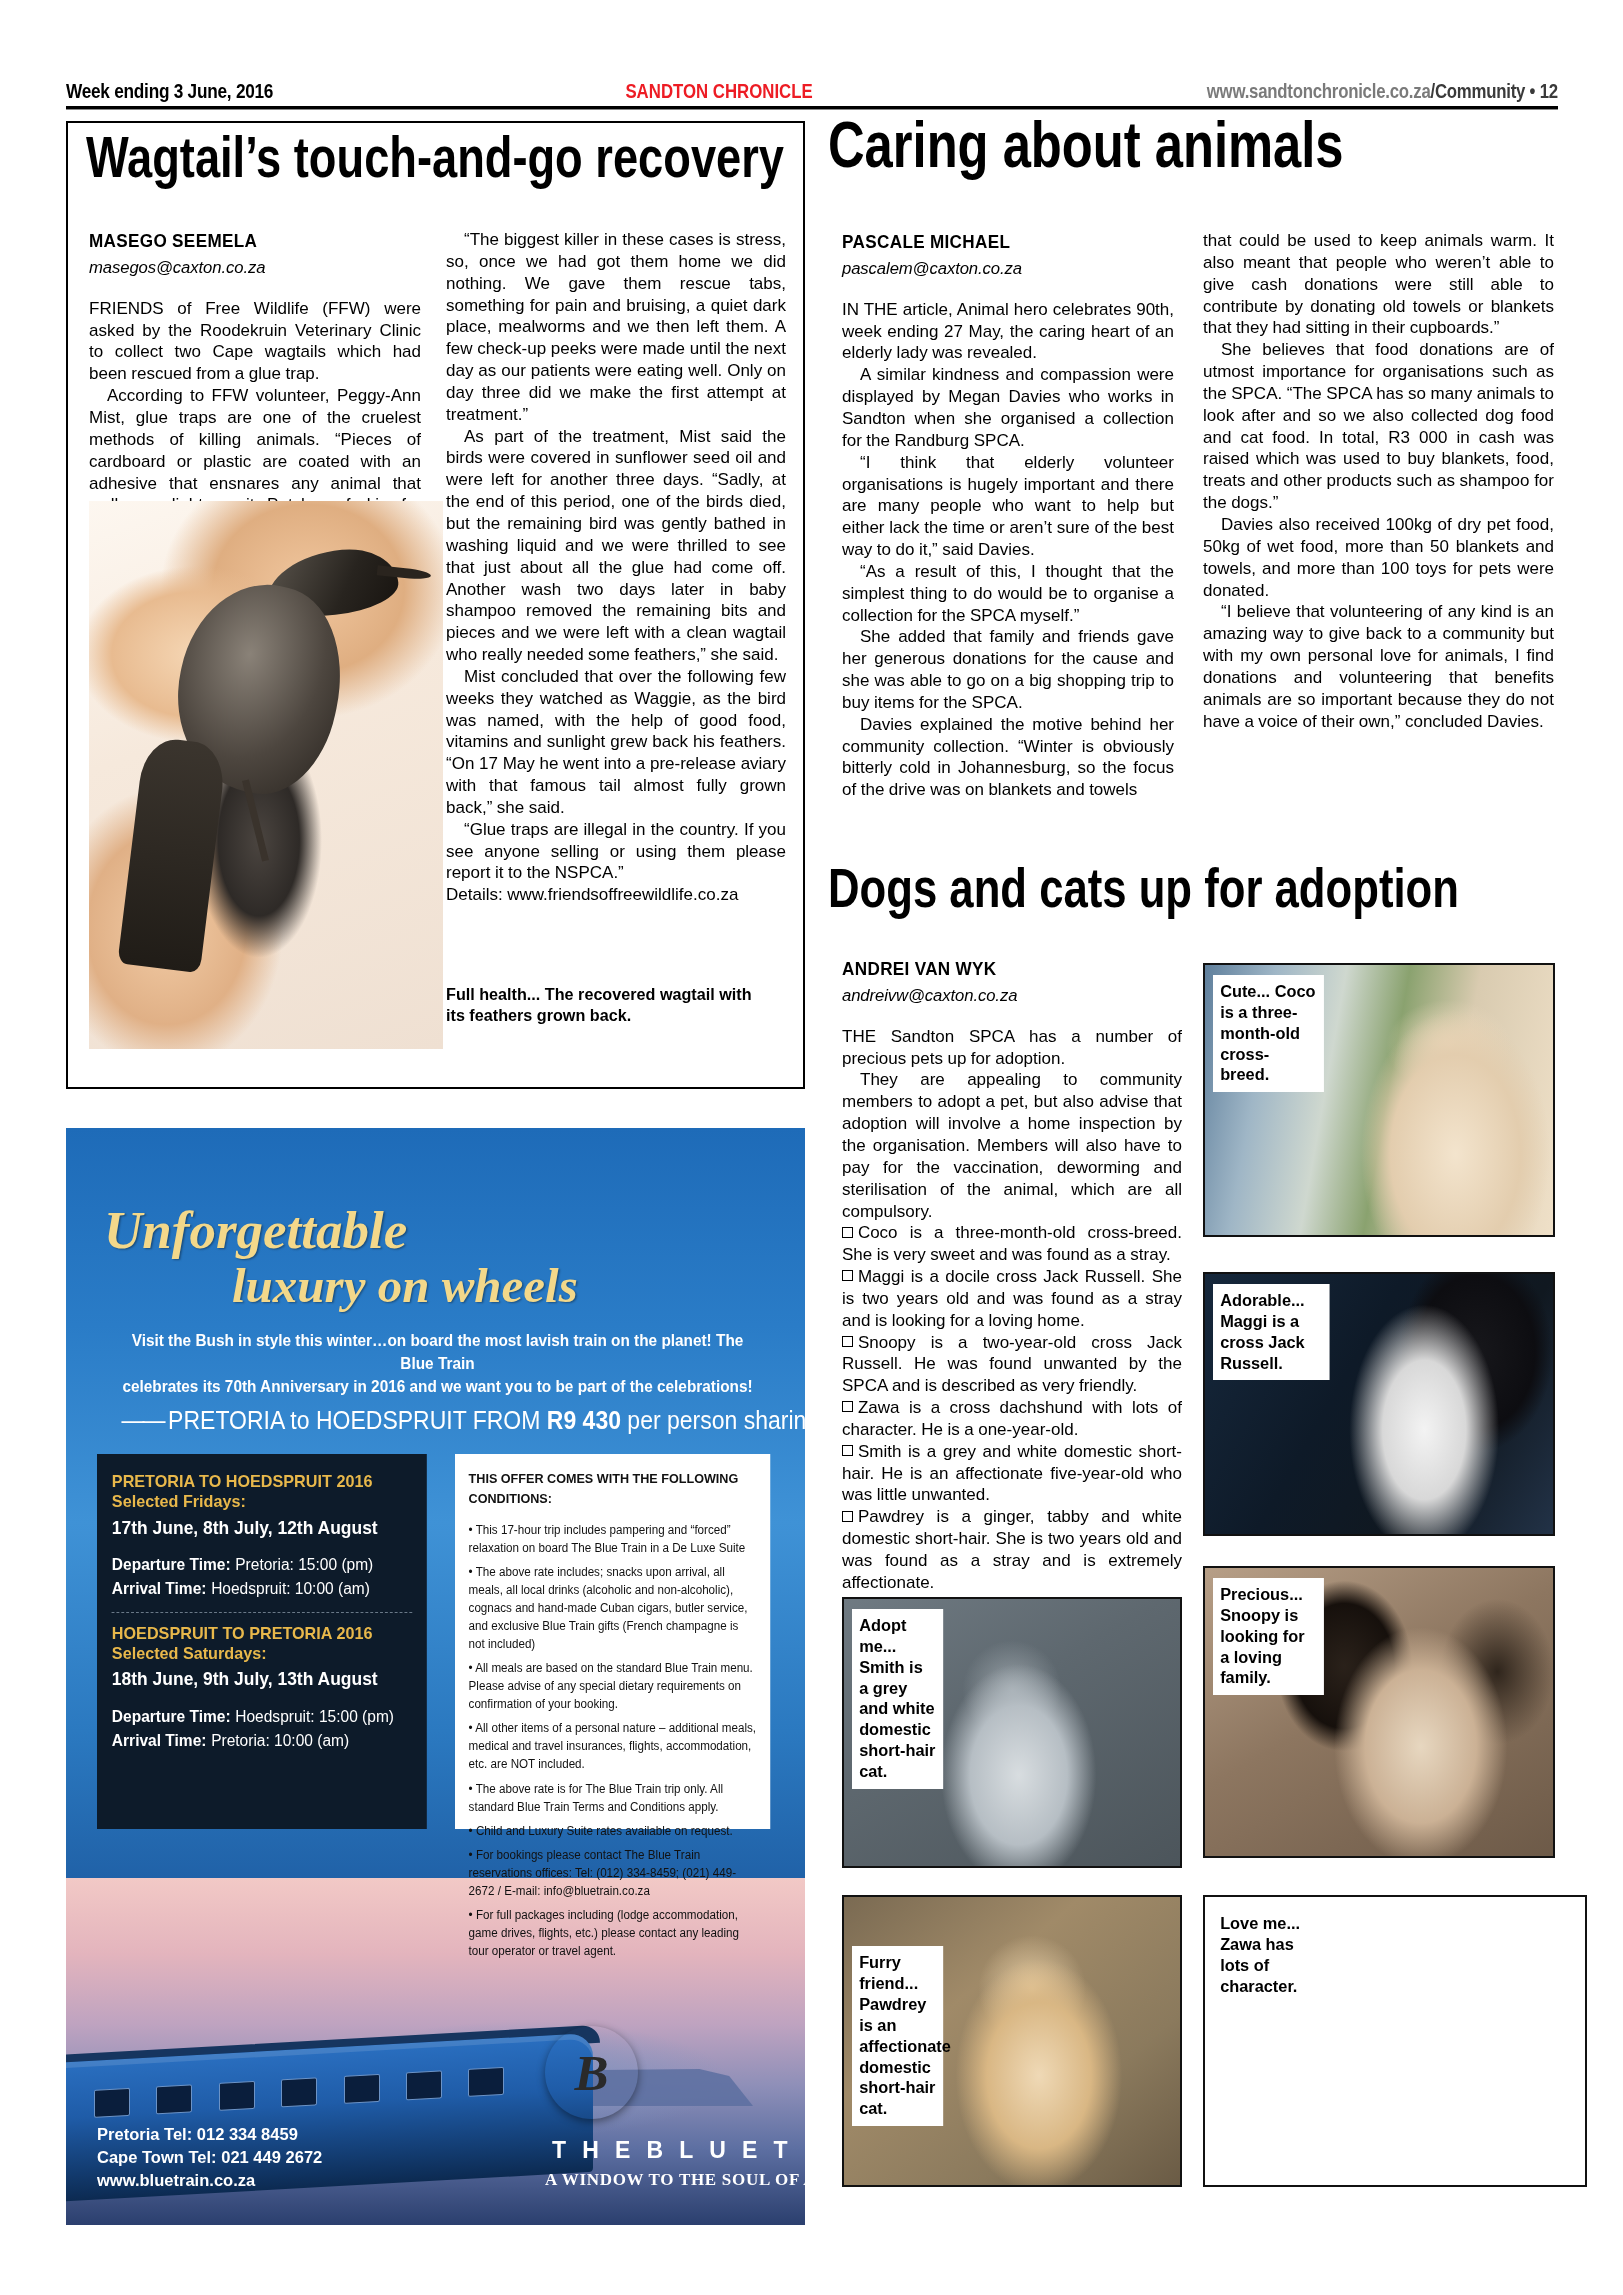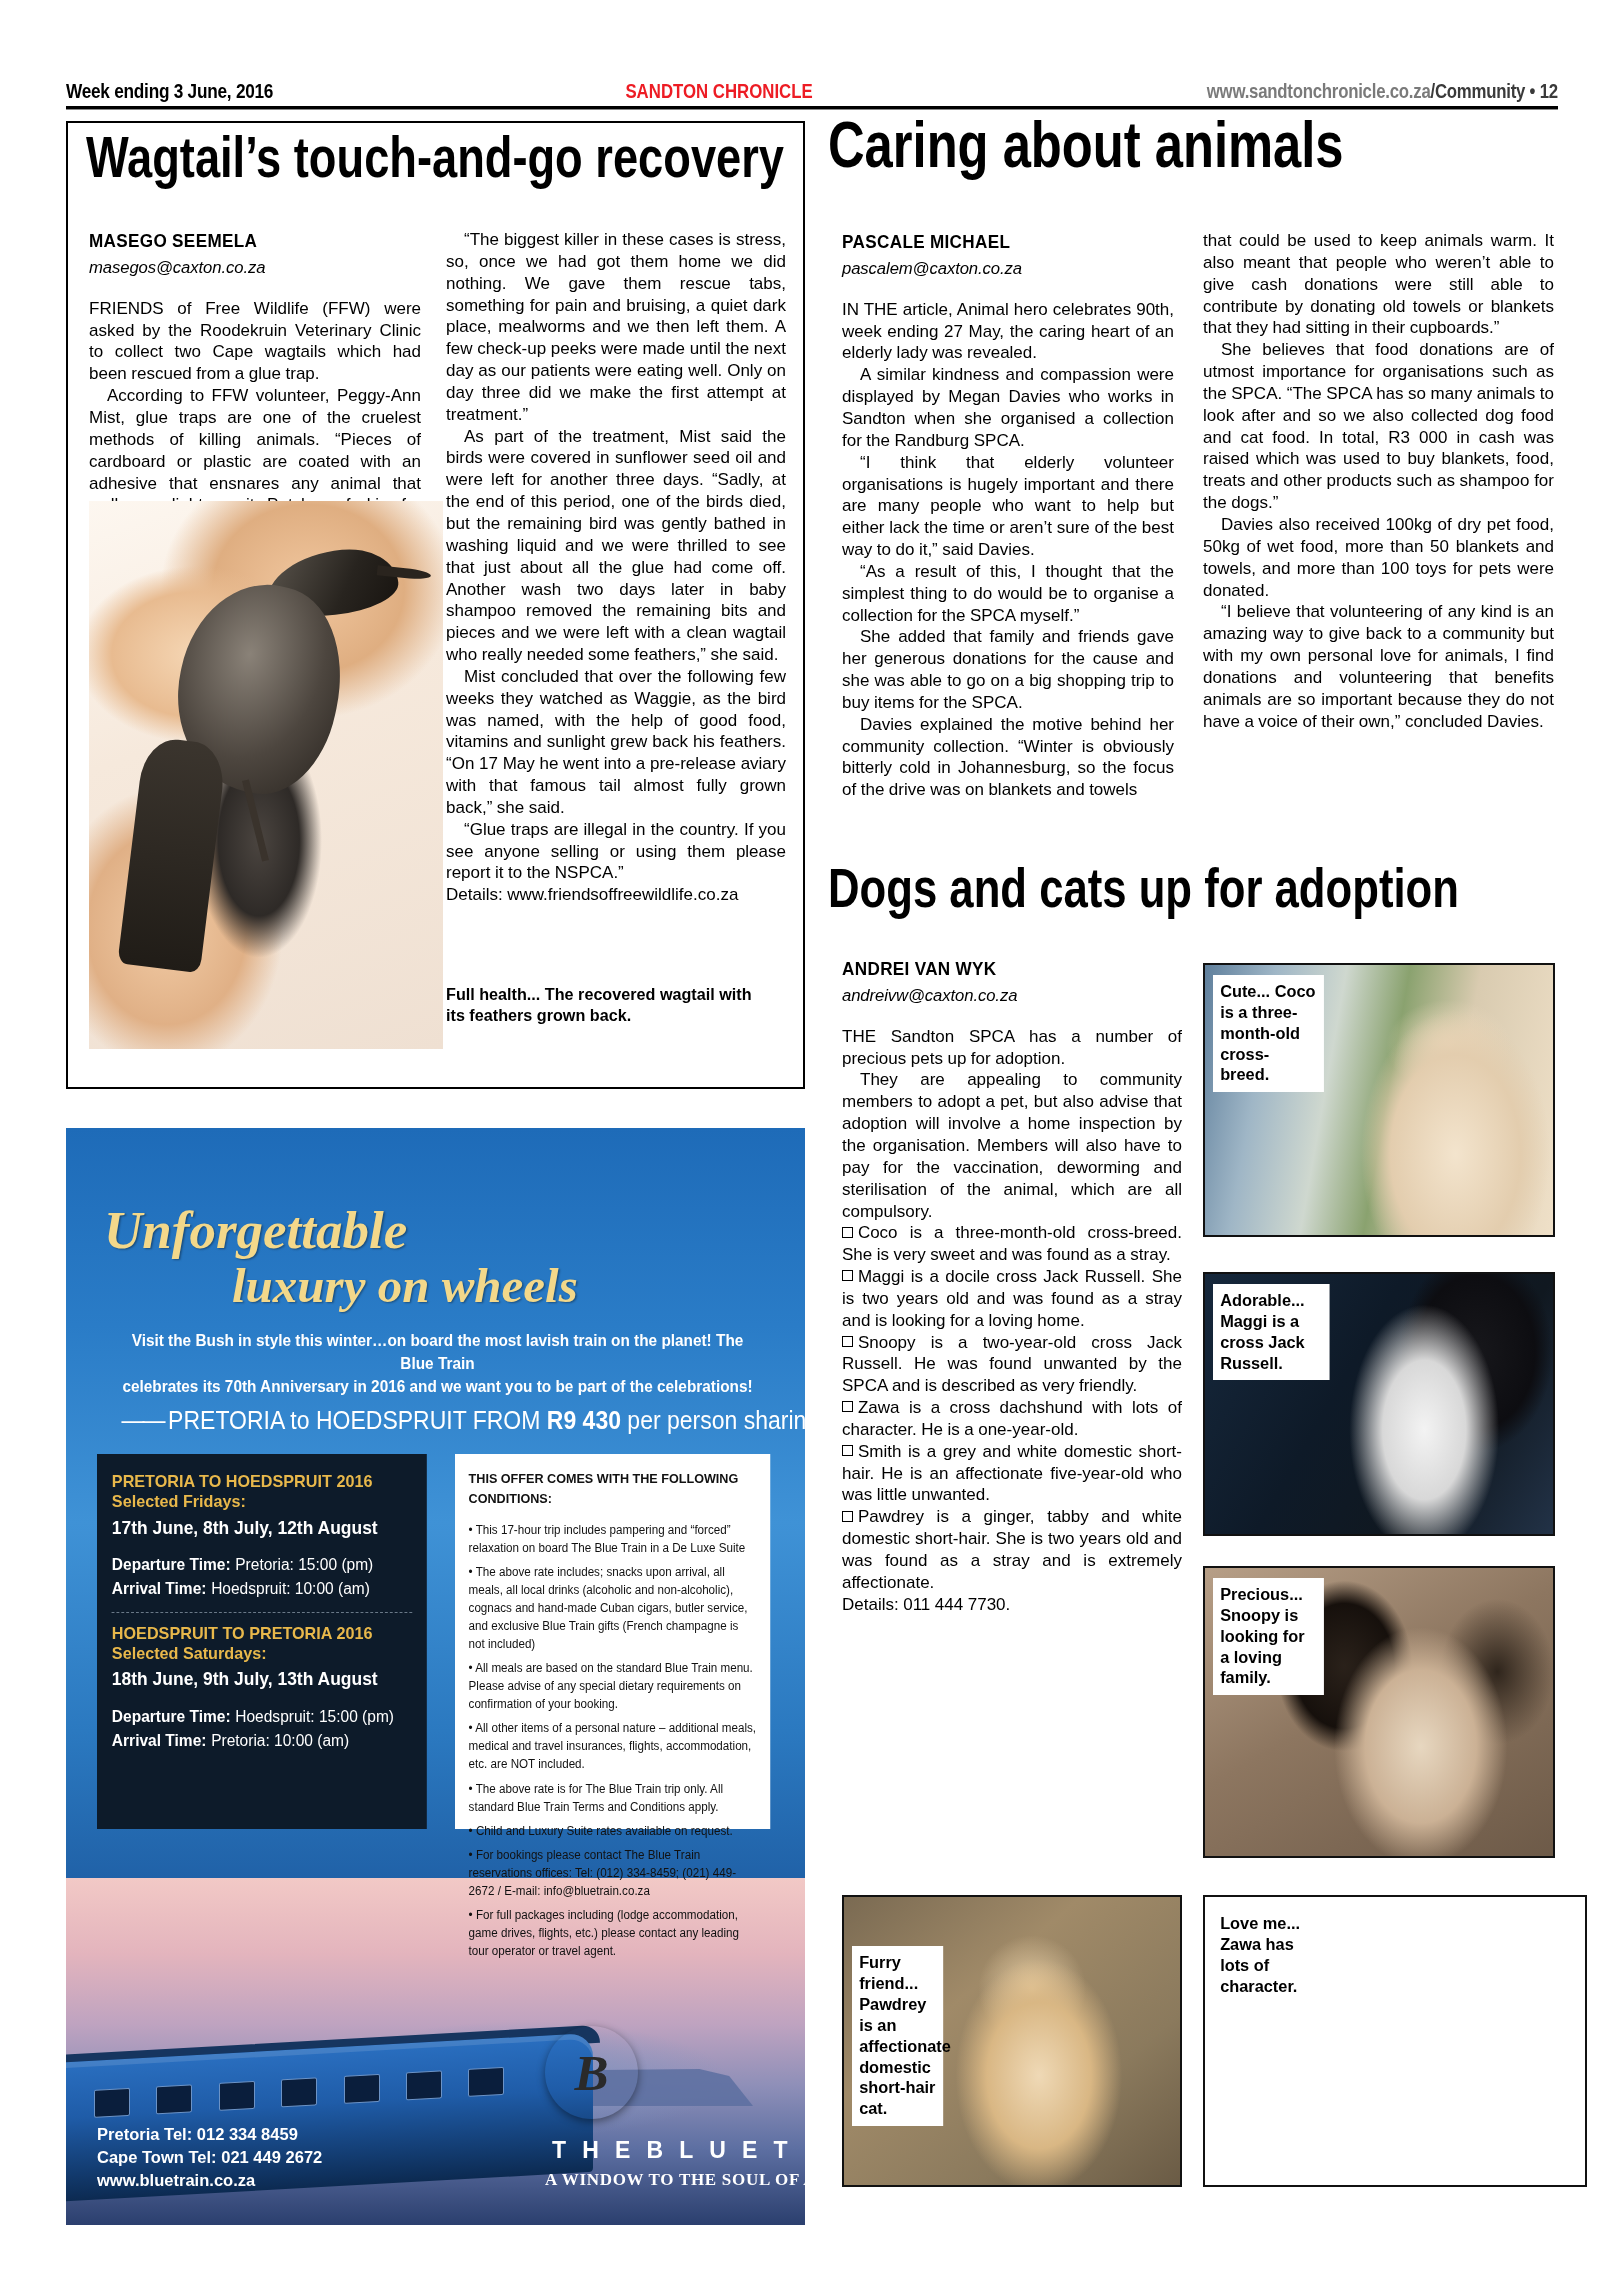--- a/index.html
+++ b/index.html
@@ -366,20 +366,23 @@
   </div>
   <div class="photo ph-maggi">
     <div class="cap" style="left:8.3px; top:9.7px; width:124px;">Adorable... Maggi is a cross Jack Russell.</div>
   </div>
   <div class="photo ph-snoopy">
     <div class="cap" style="left:8.3px; top:9.7px; width:118px;">Precious... Snoopy is looking for a loving family.</div>
   </div>
   <div class="photo ph-zawa">
     <div class="cap" style="left:8.3px; top:9.7px; width:118px;">Love me... Zawa has lots of character.</div>
   </div>
+  <div class="photo ph-smith">
+    <div class="cap" style="left:8.3px; top:9.7px; width:97px;">Adopt me... Smith is a grey and white domestic short-hair cat.</div>
+  </div>
   <div class="photo ph-pawdrey">
     <div class="cap" style="left:8.3px; top:49px; width:97px;">Furry friend... Pawdrey is an affectionate domestic short-hair cat.</div>
   </div>
 
   <div class="ad">
 
     <div class="ad-photo">
       <div class="mountain"></div>
       <div class="roof"></div>
       <div class="train">

